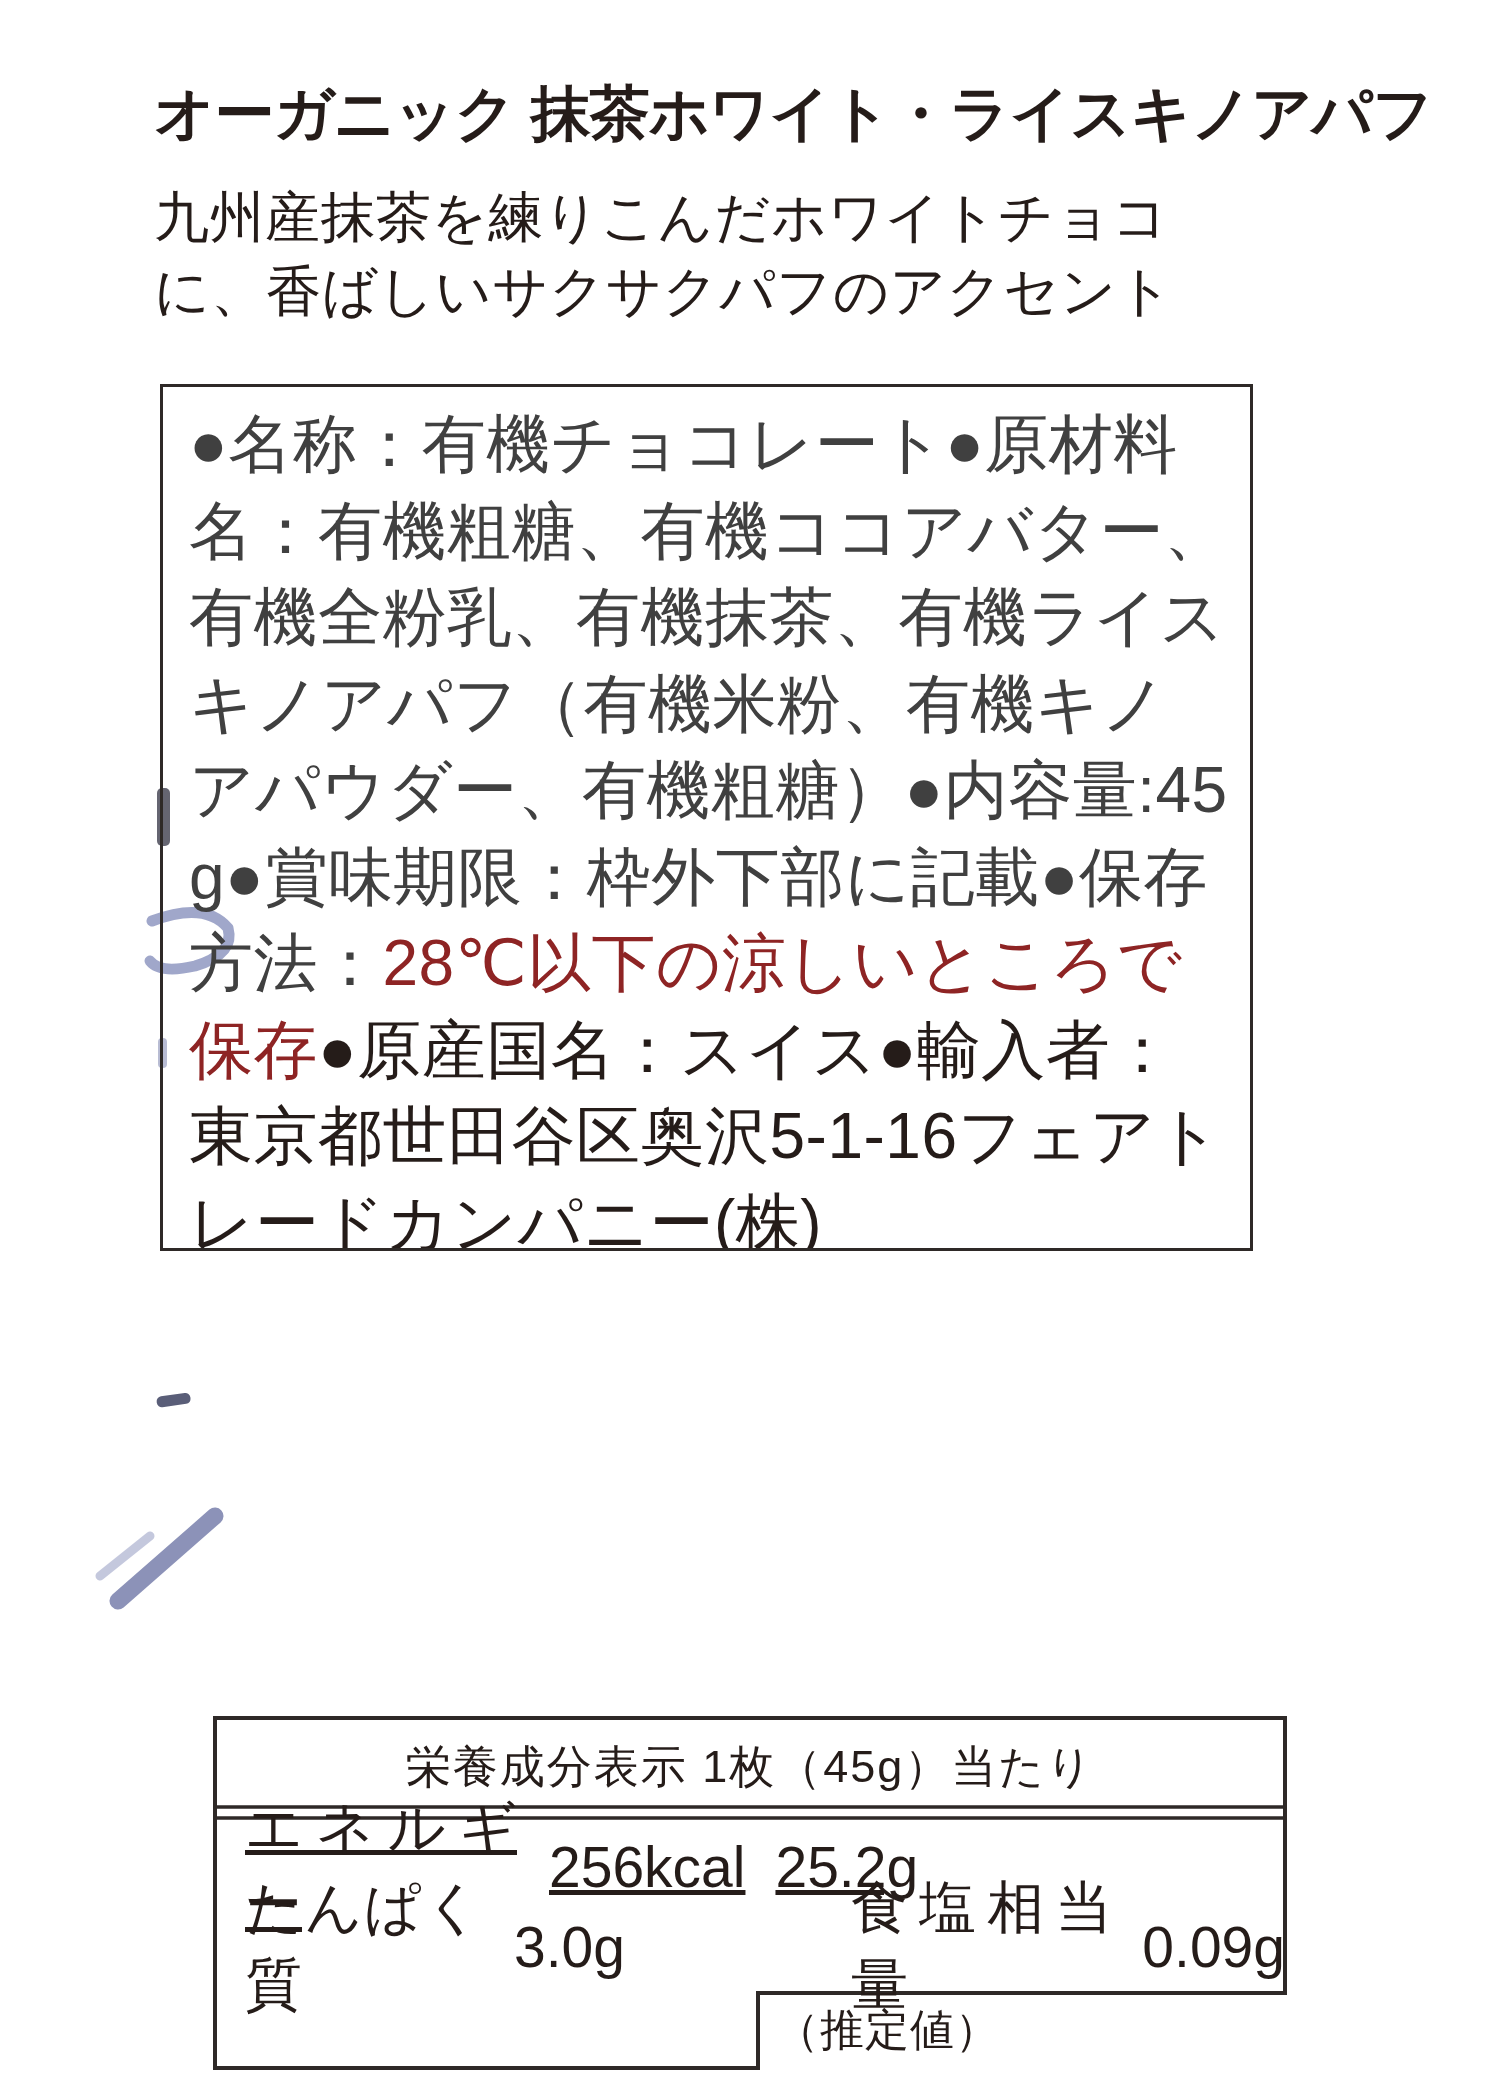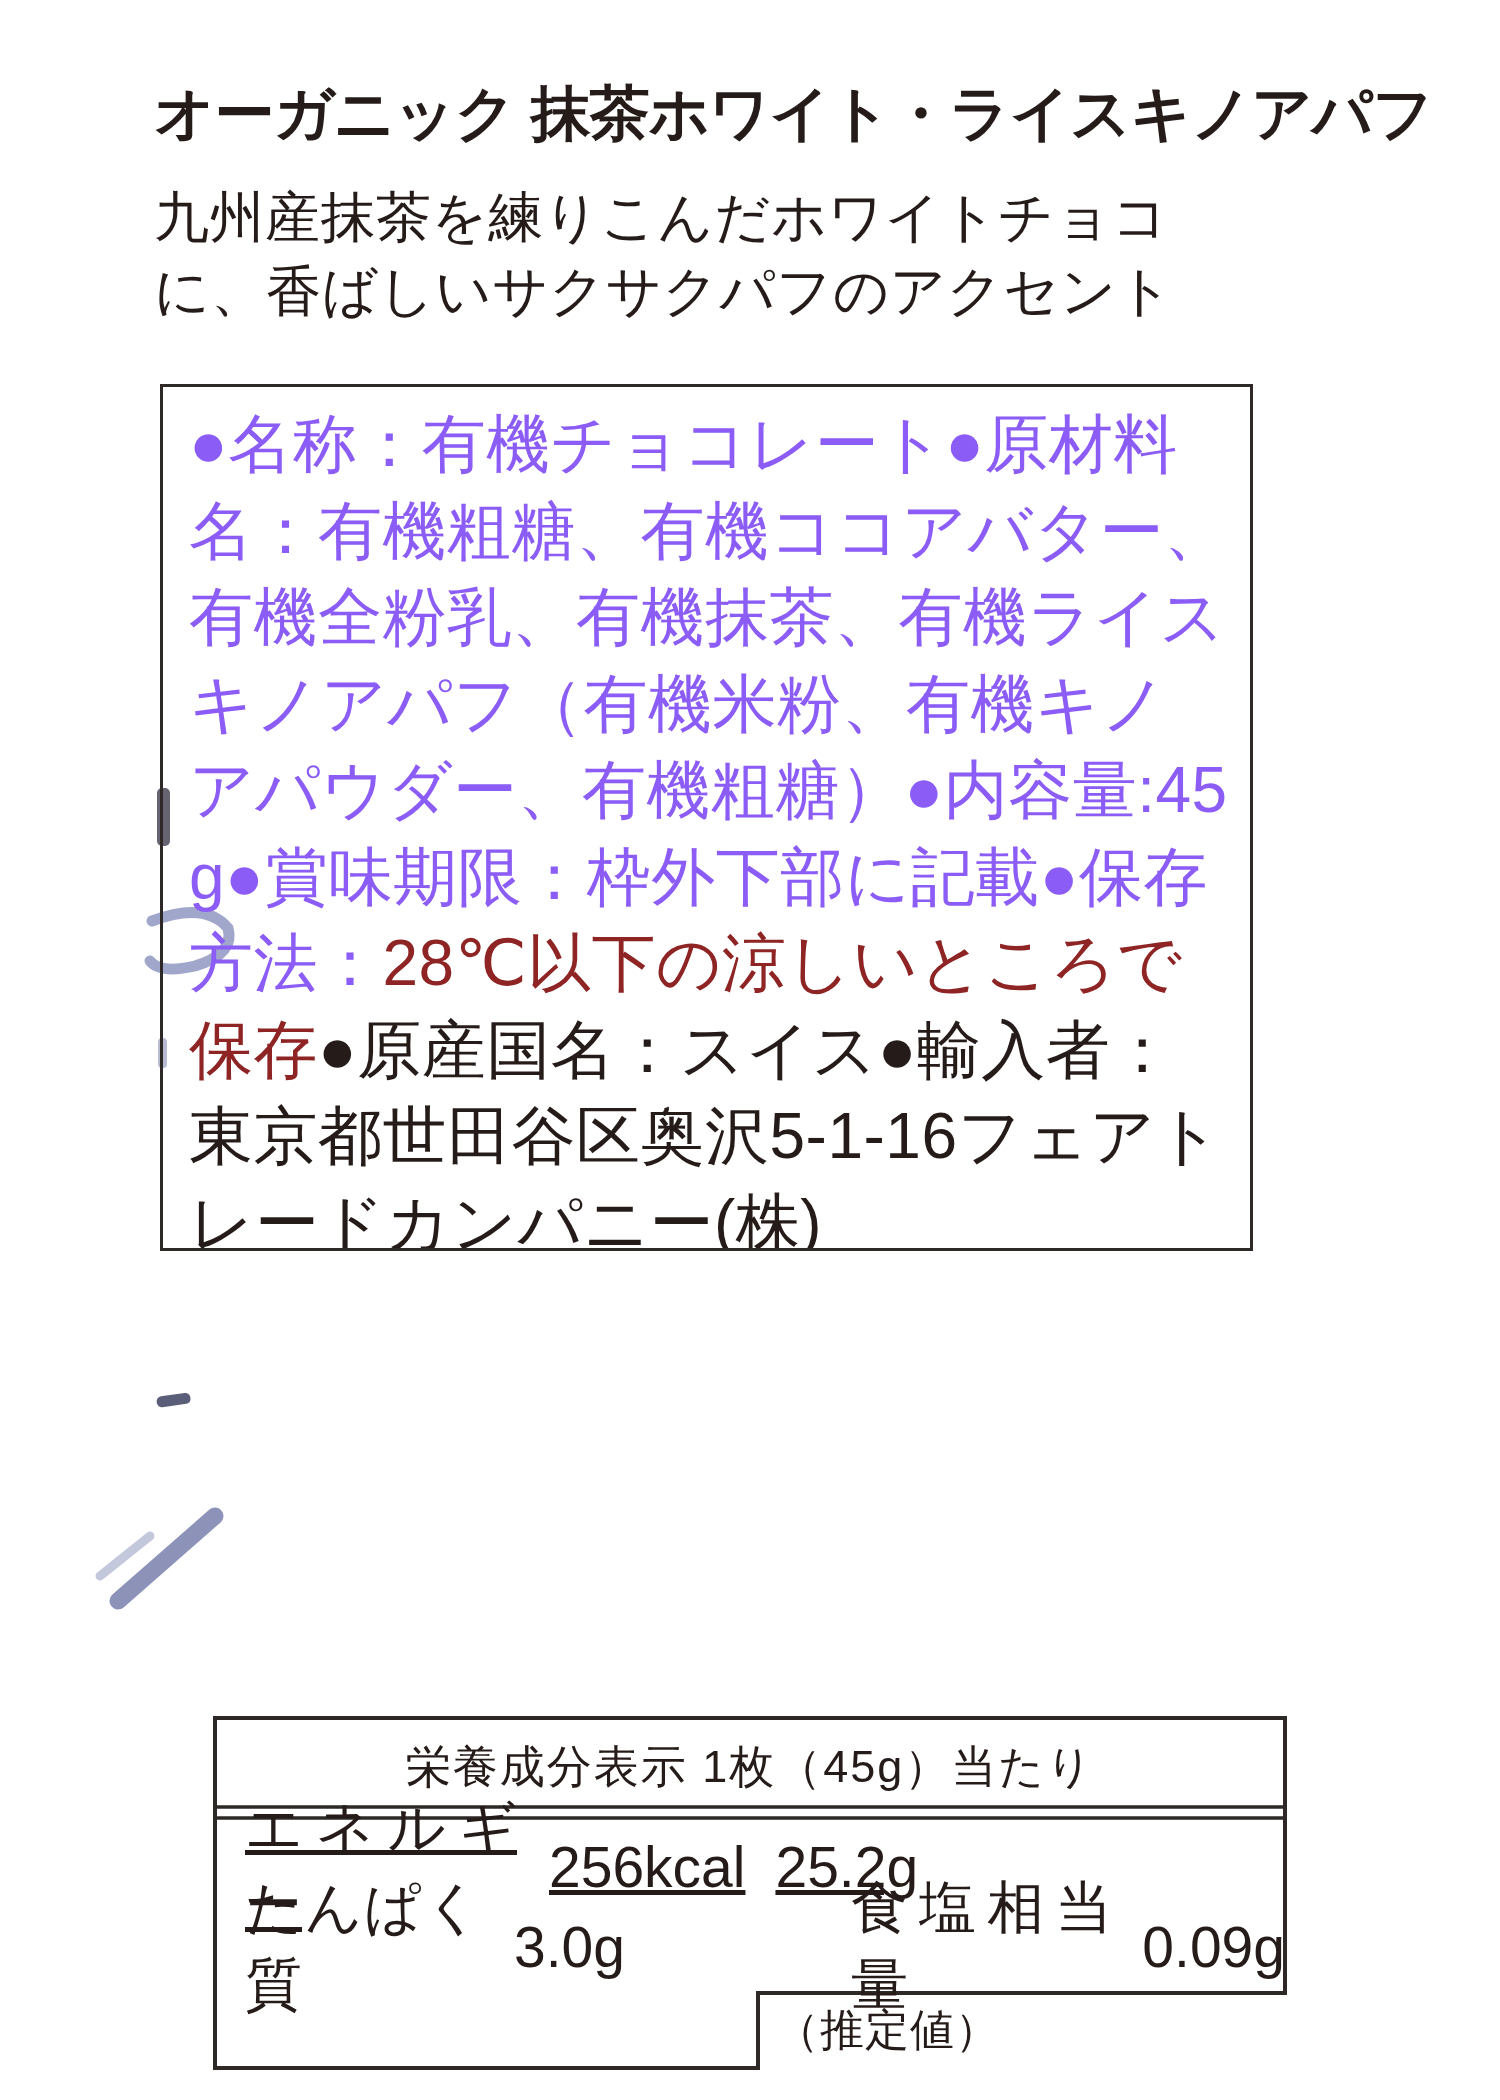--- a/index.html
+++ b/index.html
@@ -77,21 +77,21 @@
 
     <path d="M 118 1585 L 215 1500" fill="none" stroke="#6f77a6" stroke-width="17" stroke-linecap="round" opacity="0.8"></path>
     <path d="M 100 1560 L 150 1520" fill="none" stroke="#8a91bb" stroke-width="9" stroke-linecap="round" opacity="0.5"></path>
   </svg>
 
   <div class="title">オーガニック 抹茶ホワイト・ライスキノアパフ</div>
 
   <div class="description">九州産抹茶を練りこんだホワイトチョコに、香ばしいサクサクパフのアクセント</div>
 
   <div class="info-box">
-    <span><span style="color: #8b5cf6;">●名称：有機チョコレート●原材料名：有機粗糖、有機ココアバター、有機全粉乳、有機抹茶、有機ライスキノアパフ（有機米粉、有機キノアパウダー、有機粗糖）●内容量:45g●賞味期限：枠外下部に記載●保存方法：</span><span style="color: rgb(142, 36, 36);">28℃以下の涼しいところで保存</span><span style="color: rgb(37, 28, 25);">●原産国名：スイス●輸入者：東京都世田谷区奥沢5-1-16フェアトレードカンパニー(株)</span></span>
+    <span><span style="color: #404040;">●名称：有機チョコレート●原材料名：有機粗糖、有機ココアバター、有機全粉乳、有機抹茶、有機ライスキノアパフ（有機米粉、有機キノアパウダー、有機粗糖）●内容量:45g●賞味期限：枠外下部に記載●保存方法：</span><span style="color: rgb(142, 36, 36);">28℃以下の涼しいところで保存</span><span style="color: rgb(37, 28, 25);">●原産国名：スイス●輸入者：東京都世田谷区奥沢5-1-16フェアトレードカンパニー(株)</span></span>
   </div>
 
 
   <svg class="nutrition-outline" width="1076" height="356" viewBox="0 0 1076 356" aria-hidden="true">
     <path d="M 2 2 H 1072 V 277 H 545 V 352 H 2 Z" fill="none" stroke="#2e2927" stroke-width="4"></path>
     <line x1="2" y1="91" x2="1072" y2="91" stroke="#2e2927" stroke-width="3.5"></line>
     <line x1="2" y1="102" x2="1072" y2="102" stroke="#2e2927" stroke-width="3.5"></line>
   </svg>
 
   <div class="nutrition-header">栄養成分表示 1枚（45g）当たり</div>

